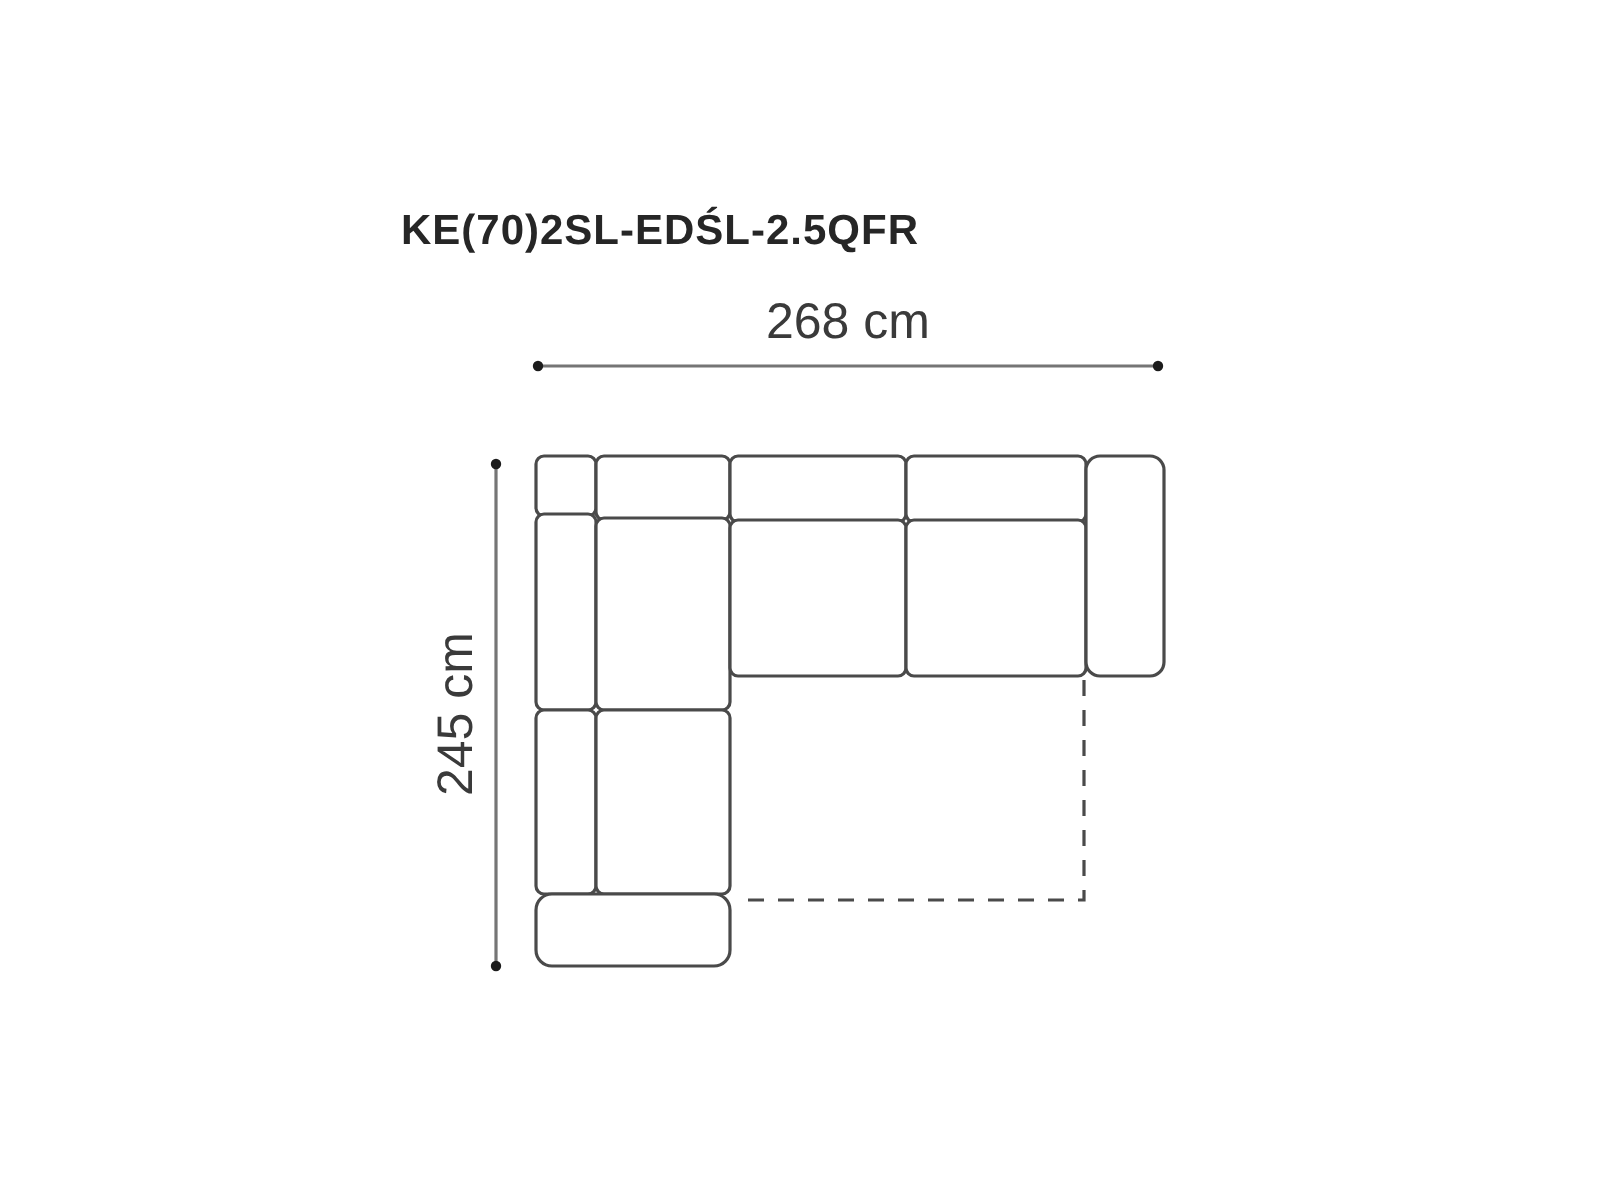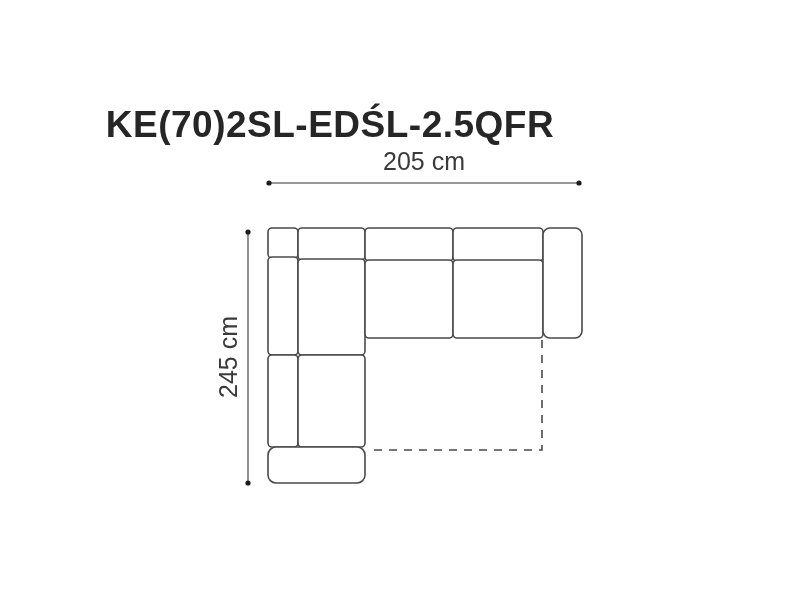--- a/index.html
+++ b/index.html
@@ -14,21 +14,21 @@
     height: 600px;
     background: var(--background, #ffffff);
     overflow: hidden;
   }
   .title {
     position: absolute;
     top: 104px;
     left: 0;
     width: 660px;
     text-align: center;
-    font-size: 37px;
+    font-size: 21px;
     font-weight: bold;
     letter-spacing: 0.5px;
     color: var(--title-text, #262626);
   }
   .dim-label {
     position: absolute;
     font-size: 25px;
     font-weight: 400;
     color: var(--label-text, #3a3a3a);
     text-align: center;
@@ -70,21 +70,21 @@
     stroke: none;
   }
 </style>
 </head>
 <body>
 
 <div class="stage">
 
   <div class="title">KE(70)2SL-EDŚL-2.5QFR</div>
 
-  <div class="dim-label dim-width">205 cm</div>
+  <div class="dim-label dim-width">268 cm</div>
 
   <div class="dim-label dim-height">245 cm</div>
 
   <svg class="sofa-svg" width="800" height="600" viewBox="0 0 800 600" xmlns="http://www.w3.org/2000/svg">
       <rect x="268" y="228" width="30" height="30" rx="4" class="module"></rect>
       <rect x="268" y="257" width="30" height="98" rx="4" class="module"></rect>
       <rect x="268" y="355" width="30" height="92" rx="4" class="module"></rect>
       <rect x="298" y="228" width="67" height="32" rx="4" class="module"></rect>
       <rect x="298" y="259" width="67" height="96" rx="4" class="module"></rect>
       <rect x="298" y="355" width="67" height="92" rx="4" class="module"></rect>

